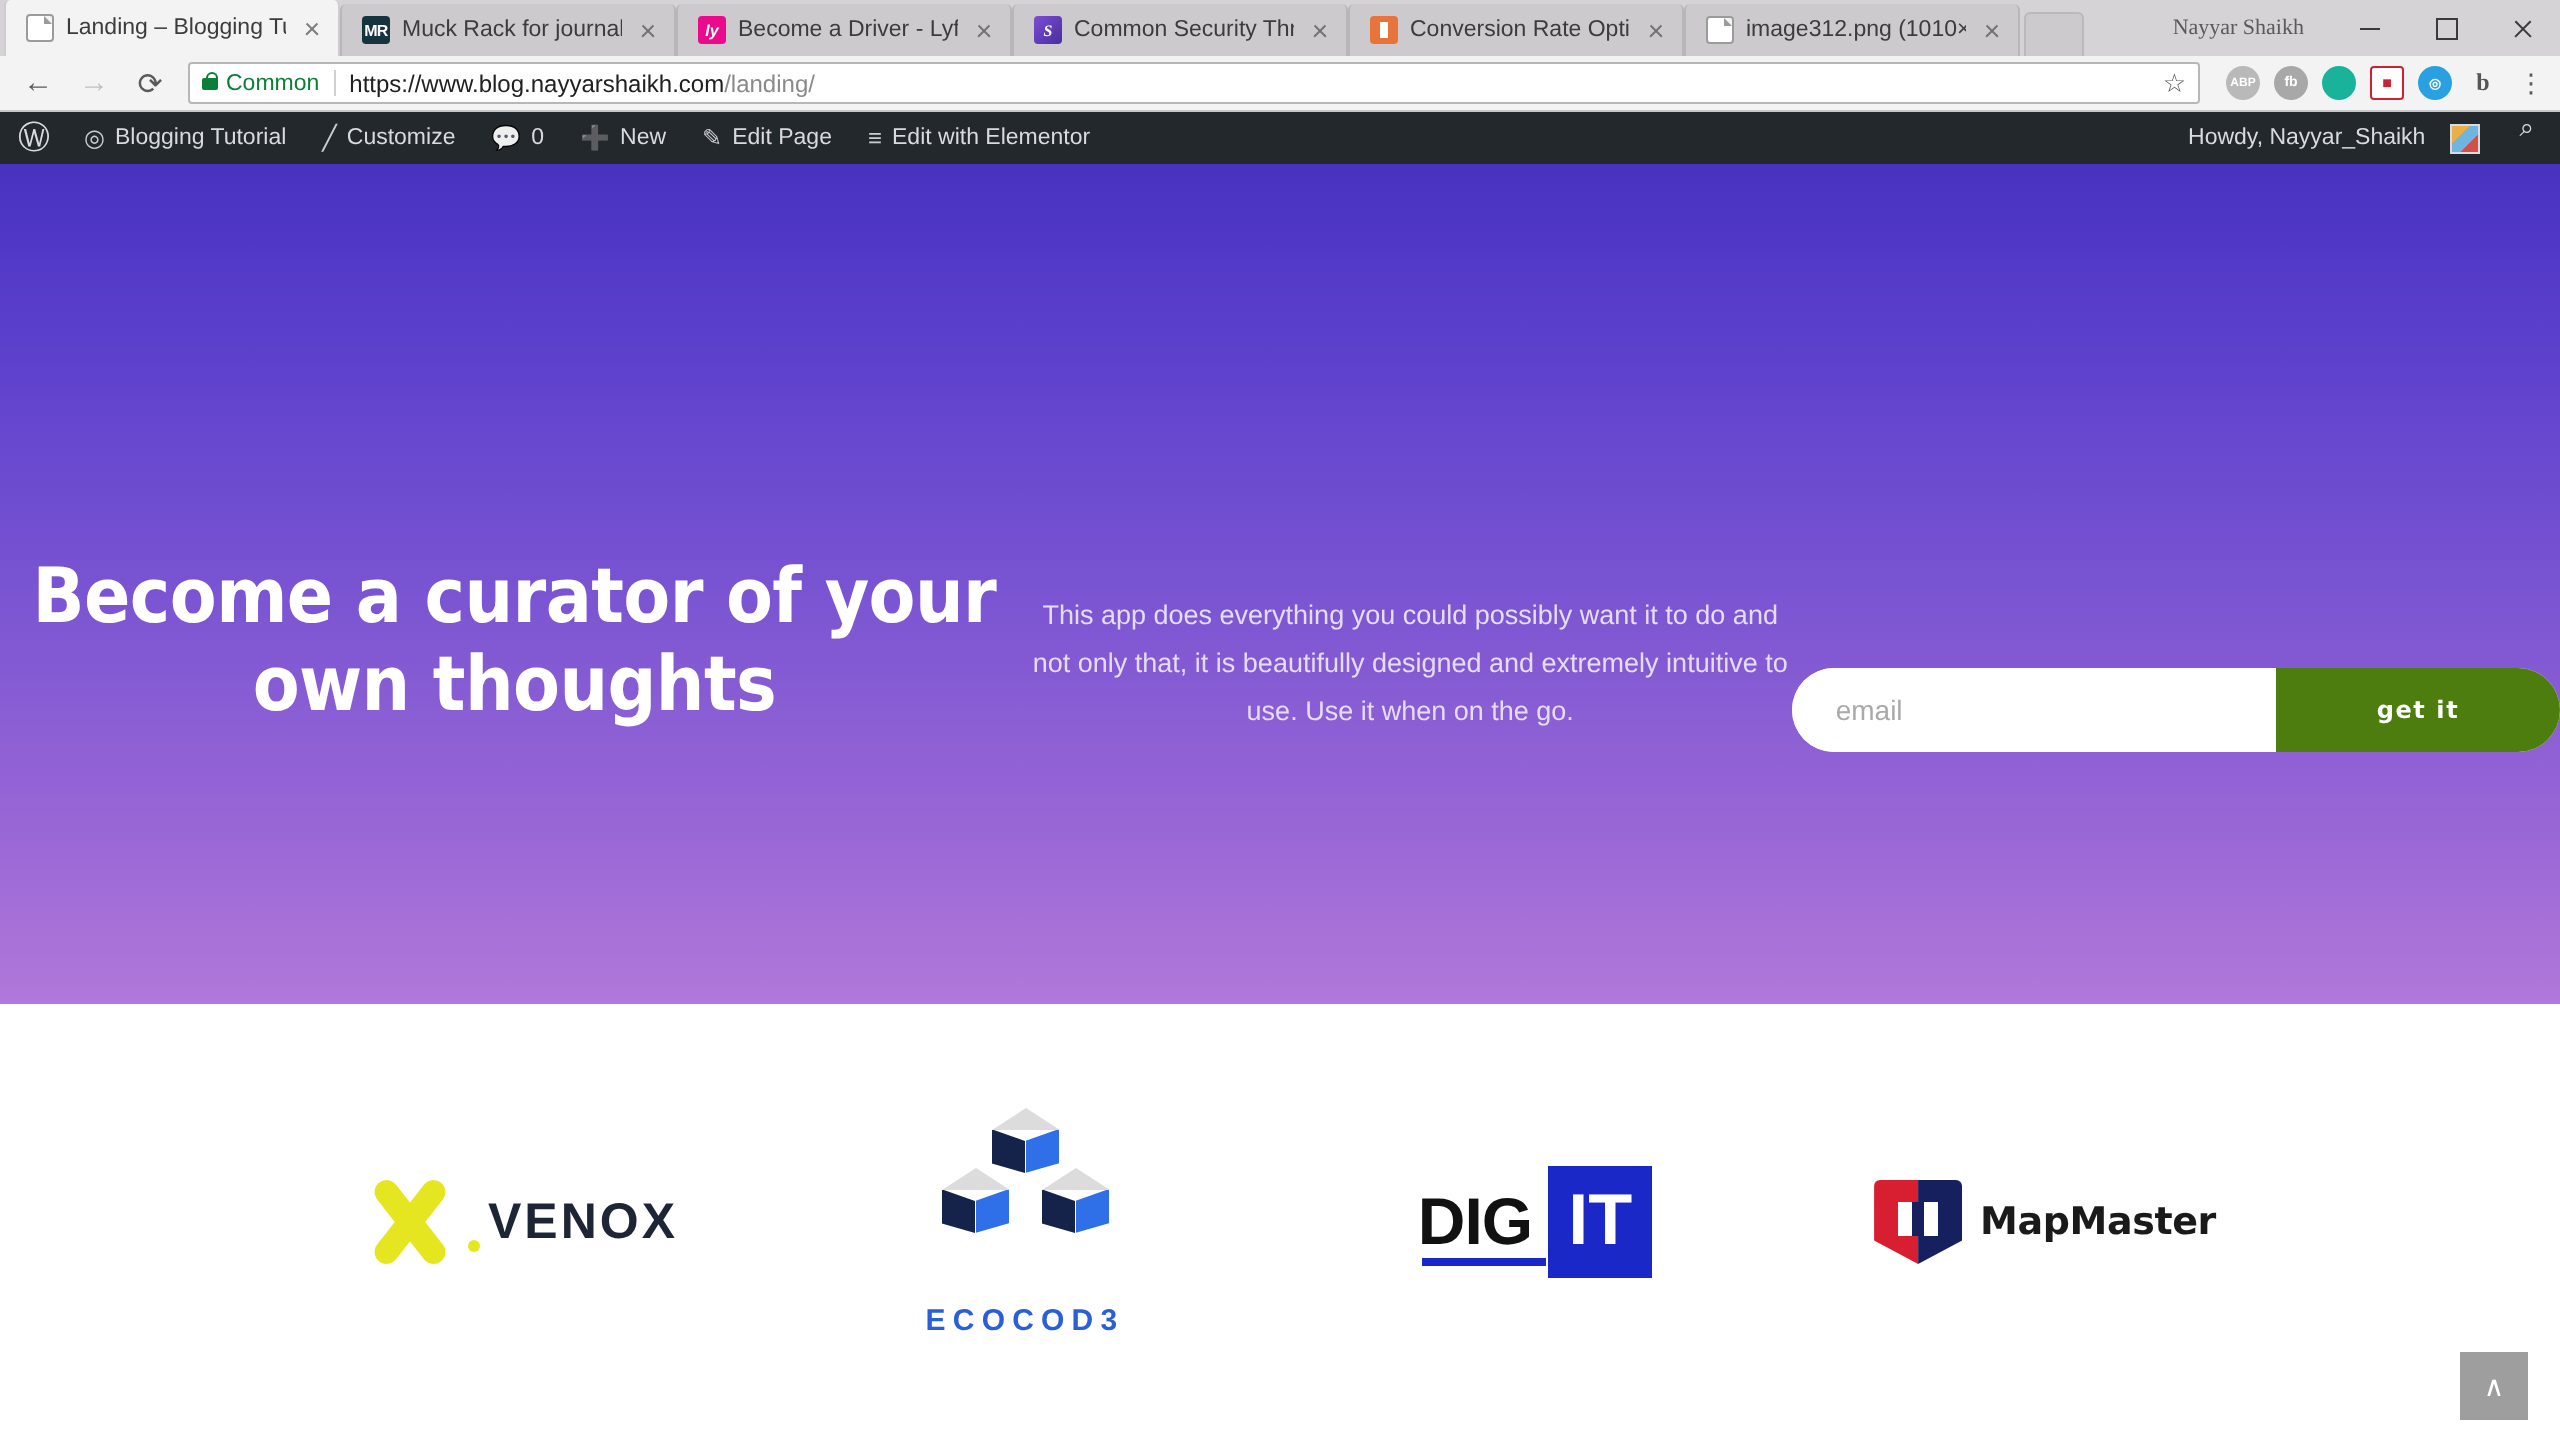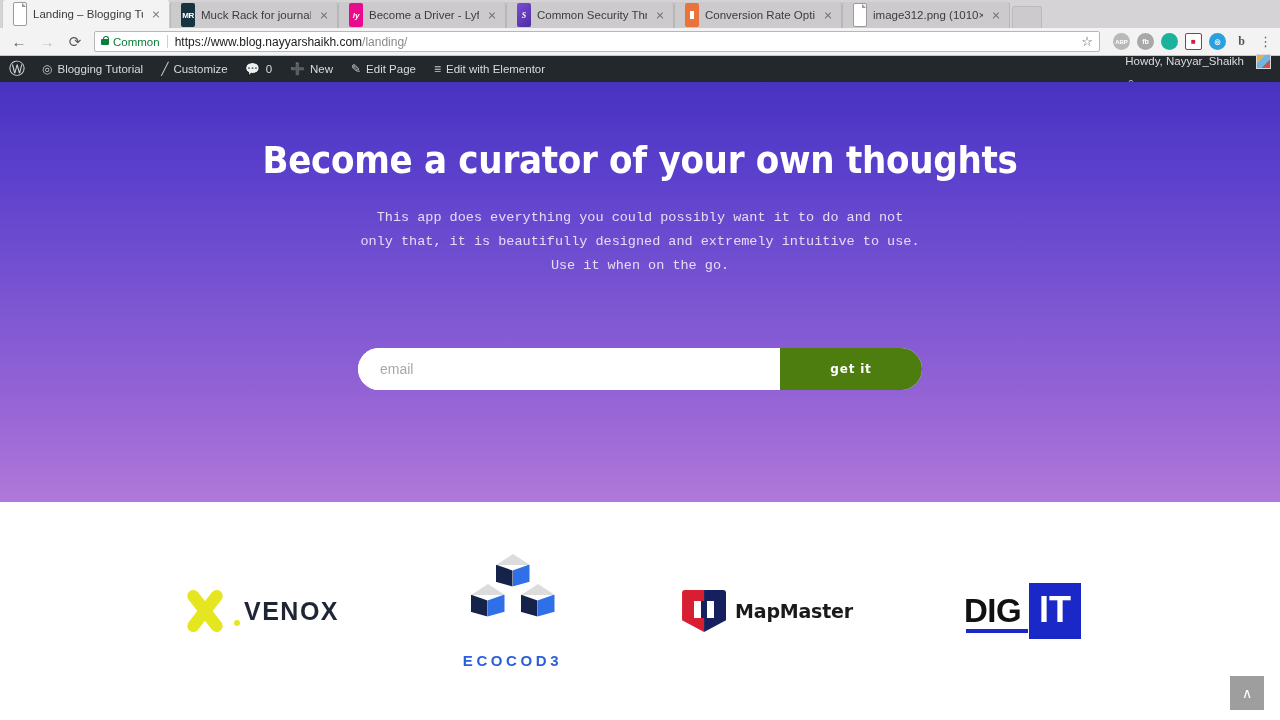--- a/index.html
+++ b/index.html
@@ -40,21 +40,21 @@
     border-left: 1px solid #b9b6b9;
     border-right: 1px solid #b9b6b9;
   }
   .tab.active {
     background: #f4f3f4;
     height: 28px;
     z-index: 3;
     border-color: #cfccd0;
   }
   .tab .fav {
-    width: 14px; height: 24px;
+    width: 14px; height: 14px;
     flex: 0 0 14px;
     border-radius: 2px;
     display: flex; align-items: center; justify-content: center;
     font-size: 8px; color: #fff; font-weight: bold;
     overflow: hidden;
   }
   .fav-page {
     background: #fff;
     border: 1px solid #9b9b9b;
     border-radius: 1px;
@@ -200,55 +200,55 @@
     color: #d8dade;
     font-size: 11.5px;
     padding-left: 2px;
   }
   .ab-item {
     display: flex; align-items: center; gap: 5px;
     height: 26px; padding: 0 9px;
     white-space: nowrap;
   }
   .ab-logo { font-size: 16px; color:#d8dade; padding: 0 8px 0 7px; }
-  .ab-right { margin-left: auto; display: flex; align-items: flex-start; flex-direction: column; }
+  .ab-right { margin-left: auto; display: flex; align-items: flex-start; }
   .ab-avatar {
     width: 15px; height: 15px; margin-left: 7px;
     background: linear-gradient(135deg,#e8b04b 0 33%,#6fb5e0 33% 66%,#d0504b 66%);
     border: 1.5px solid #d8dade;
   }
   .ab-search { padding: 0 13px 0 11px; font-size: 13px; }
   .icn { font-size: 12px; opacity: .92; display:inline-block; }
 
   
   .viewport { height: 638px; position: relative; overflow: hidden; background:#fff;}
 
   .hero {
     height: 420px;
     background: linear-gradient(180deg, #4832c0 0%, #5a3fcc 20%, #7b55d2 52%, #9a67d6 80%, #b078d9 100%);
-    display: flex; flex-direction: column; align-items: center;
+    display: flex; flex-direction: row; align-items: center;
     padding-top: 56px;
   }
   .hero h1 {
     color: #fff;
     font-size: 38px;
     font-weight: bold;
     letter-spacing: -0.3px;
     font-family: "DejaVu Sans", sans-serif;
     font-stretch: condensed;
     text-align:center;
   }
   .hero p {
     margin-top: 24px;
     width: 560px;
     text-align: center;
     color: #e5dcf5;
     font-size: 13.5px;
     line-height: 24px;
-    font-family: Liberation Mono, monospace;
+    font-family: Liberation Sans, sans-serif;
   }
   .signup {
     margin-top: 70px;
     width: 564px; height: 42px;
     display: flex;
     border-radius: 21px;
     overflow: hidden;
     background: #fff;
   }
   .signup input {
@@ -388,20 +388,26 @@
     </div>
 
     <div class="tab">
       <span class="fav fav-page"></span>
       <span class="title">image312.png (1010×41</span>
       <span class="tclose"></span>
     </div>
 
     <div class="newtab"></div>
 
+    <div class="winctrl">
+      <span class="profile">Nayyar Shaikh</span>
+      <span class="wbtn wmin"></span>
+      <span class="wbtn wmax"></span>
+      <span class="wbtn wcls"></span>
+    </div>
   </div>
 
   <div class="toolbar">
     <span class="navbtn">←</span>
     <span class="navbtn disabled">→</span>
     <span class="navbtn">⟳</span>
 
     <div class="omnibox">
       <span class="lock"></span>
       <span class="secure-txt">Common</span>
@@ -502,38 +508,38 @@
           <span class="cube c3">
               <span class="top"></span>
               <span class="face-l"></span>
               <span class="face-r"></span>
             </span>
         </div>
         <div class="eco-txt">ECOCOD3</div>
       </div>
 
       <div class="logo-cell">
+        <div class="digit">
+          <span class="dig">
+            <span>DIG</span>
+          </span>
+          <span class="itbox">
+            <span>IT</span>
+          </span>
+        </div>
+      </div>
+
+      <div class="logo-cell">
         <div class="mapmaster">
           <span class="mm-mark">
             <span class="mm-l"></span>
               <span class="mm-r"></span>
               <span class="mm-m"></span>
           </span>
           <span class="mm-txt">MapMaster</span>
         </div>
       </div>
 
-      <div class="logo-cell">
-        <div class="digit">
-          <span class="dig">
-            <span>DIG</span>
-          </span>
-          <span class="itbox">
-            <span>IT</span>
-          </span>
-        </div>
-      </div>
-
     </section>
 
     <div class="scrolltop">∧</div>
   </div>
 </div>
 
 </body></html>

